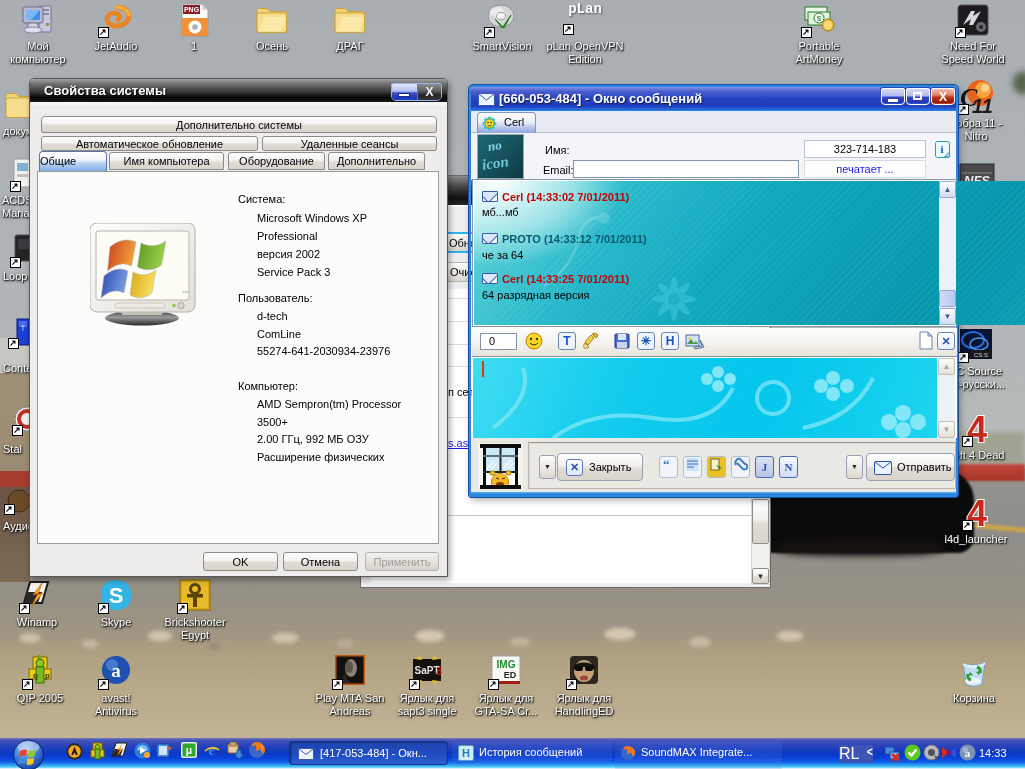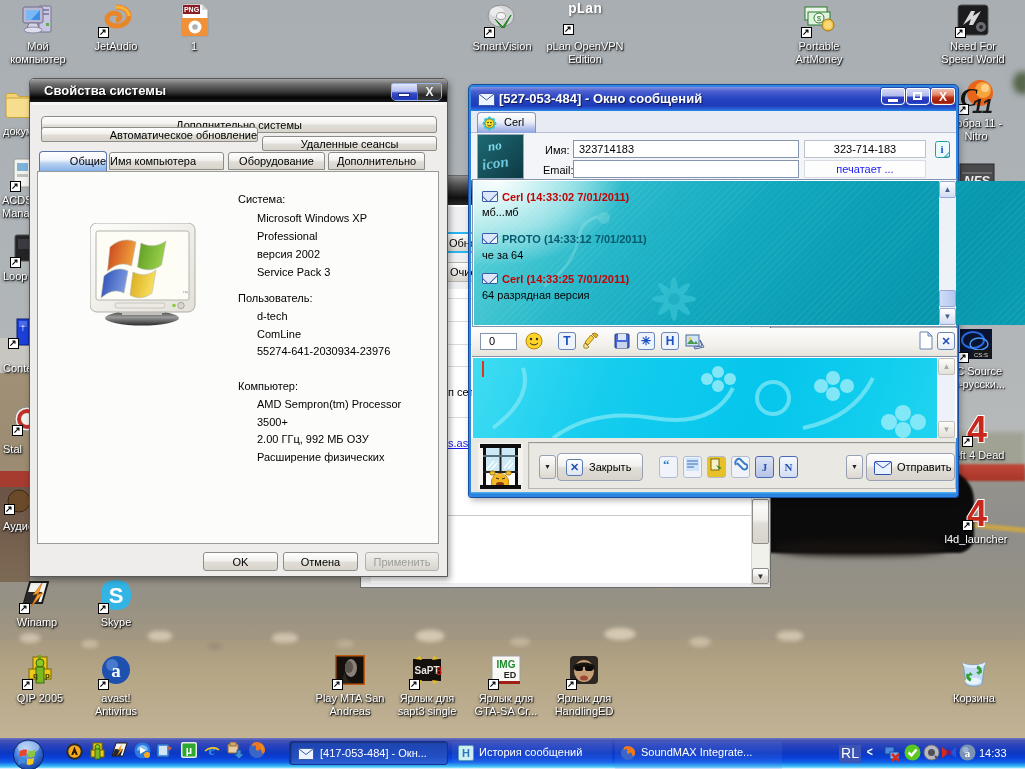--- a/index.html
+++ b/index.html
@@ -102,20 +102,37 @@
           <path d="M2 1h20l6 6v26H2z" fill="#fff" stroke="#9a9a9a"></path>
           <path d="M22 1l6 6h-6z" fill="#d8d8d8"></path>
           <rect x="2" y="15" width="26" height="18" fill="#f0913a"></rect>
           <circle cx="15" cy="24" r="6.5" fill="#fff"></circle>
           <circle cx="15" cy="24" r="2.8" fill="#b0b0b0"></circle>
           <rect x="3" y="2" width="17" height="9" fill="#8c1c24"></rect>
           <text x="11.5" y="9" font-size="7" fill="#fff" text-anchor="middle" font-family="Liberation Sans" font-weight="bold">PNG</text>
         </svg></div>
     <div class="lb">1</div>
   </div>
+  <div class="ic" style="left:234px;top:3px">
+    <div class="gr"><svg width="34" height="34" viewBox="0 0 34 34">
+          <path d="M2 8c0-1.5.8-2.5 2-2.5h8l3 3h14c1.5 0 2.5 1 2.5 2.5v16c0 1.5-1 2.5-2.5 2.5H4.5C3 29.5 2 28.5 2 27z" fill="#f4d277" stroke="#c8a33a"></path>
+          <path d="M2 12h29.5v15c0 1.5-1 2.5-2.5 2.5H4.5C3 29.5 2 28.5 2 27z" fill="linear"></path>
+          <path d="M2 27V12.5C2 11 3 10 4.5 10H29c1.5 0 2.5 1 2.5 2.5V27c0 1.5-1 2.5-2.5 2.5H4.5C3 29.5 2 28.5 2 27z" fill="#f7dd8e" stroke="#c8a33a"></path>
+          <path d="M3 28c4-6 6-14 6-14h22s-1 8-5 14z" fill="#fae9a9"></path>
+        </svg></div>
+    <div class="lb">Осень</div>
+  </div>
+  <div class="ic" style="left:312px;top:3px">
+    <div class="gr"><svg width="34" height="34" viewBox="0 0 34 34">
+          <path d="M2 8c0-1.5.8-2.5 2-2.5h8l3 3h14c1.5 0 2.5 1 2.5 2.5v16c0 1.5-1 2.5-2.5 2.5H4.5C3 29.5 2 28.5 2 27z" fill="#f4d277" stroke="#c8a33a"></path>
+          <path d="M2 27V12.5C2 11 3 10 4.5 10H29c1.5 0 2.5 1 2.5 2.5V27c0 1.5-1 2.5-2.5 2.5H4.5C3 29.5 2 28.5 2 27z" fill="#f7dd8e" stroke="#c8a33a"></path>
+          <path d="M3 28c4-6 6-14 6-14h22s-1 8-5 14z" fill="#fae9a9"></path>
+        </svg></div>
+    <div class="lb">ДРАГ</div>
+  </div>
   <div class="ic" style="left:464px;top:3px">
     <div class="gr"><svg width="34" height="34" viewBox="0 0 34 34">
           <ellipse cx="16" cy="13" rx="13" ry="11" fill="#d6d6d8" stroke="#909092"></ellipse>
           <ellipse cx="12" cy="9" rx="7" ry="5" fill="#ececee"></ellipse>
           <ellipse cx="16" cy="13" rx="4.5" ry="3.5" fill="#f6f6f6" stroke="#a0a0a2"></ellipse>
           <path d="M10 16l7 9 9-13-7 13z" fill="#4ab44a" stroke="#1e7a1e"></path>
         </svg><span class="sc"></span></div>
     <div class="lb">SmartVision</div>
   </div>
   <div class="ic" style="left:547px;top:3px">
@@ -258,20 +275,30 @@
           <path d="M22 4l-9 12 5-1.5L11 28l12-14-5 1.5z" fill="#f7a32e" stroke="#c86a10" stroke-width=".7"></path>
         </svg><span class="sc"></span></div>
     <div class="lb">Winamp</div>
   </div>
   <div class="ic" style="left:78px;top:579px">
     <div class="gr"><svg width="32" height="32" viewBox="0 0 32 32">
           <path d="M16 1c10 0 15 5 15 15s-5 15-15 15S1 26 1 16 6 1 16 1z" fill="#32b4e4"></path>
           <text x="16" y="24" font-size="22" font-weight="bold" fill="#fff" text-anchor="middle" font-family="Liberation Sans">S</text>
         </svg><span class="sc"></span></div>
     <div class="lb">Skype</div>
+  </div>
+  <div class="ic" style="left:157px;top:579px">
+    <div class="gr"><svg width="32" height="32" viewBox="0 0 32 32">
+          <rect x="1" y="1" width="30" height="30" fill="#d8a818" stroke="#8a6a08"></rect>
+          <rect x="3" y="3" width="26" height="26" fill="#e8bc28"></rect>
+          <circle cx="16" cy="10" r="4.5" fill="none" stroke="#5a4206" stroke-width="3"></circle>
+          <rect x="8" y="15" width="16" height="3.5" fill="#5a4206"></rect>
+          <rect x="14" y="15" width="4" height="13" fill="#5a4206"></rect>
+        </svg><span class="sc"></span></div>
+    <div class="lb">Brickshooter<br>Egypt</div>
   </div>
 
   <div class="ic" style="left:2px;top:655px">
     <div class="gr"><svg width="34" height="34" viewBox="0 0 34 34">
           <rect x="10" y="2" width="14" height="16" fill="#f0c818" stroke="#7a6a00"></rect>
           <rect x="15" y="0" width="3" height="5" fill="#7aa018"></rect>
           <circle cx="17" cy="8" r="4" fill="#8ac828" stroke="#3a6a08"></circle>
           <rect x="6" y="14" width="8" height="10" fill="#f0c818" stroke="#7a6a00"></rect>
           <rect x="20" y="14" width="8" height="10" fill="#f0c818" stroke="#7a6a00"></rect>
           <rect x="13" y="12" width="8" height="16" fill="#7ab828" stroke="#3a6a08"></rect>
@@ -354,24 +381,24 @@
       <div style="position:absolute;left:361px;top:4px;width:51px;height:18px;border:1px solid #9ab4e8;border-radius:2px 2px 5px 5px;overflow:hidden;display:flex">
         <div style="width:25px;height:18px;background:linear-gradient(180deg,#e2e6fc 0%,#b4bef2 40%,#3a50c8 50%,#1e36b4 82%,#2f72e8 100%);position:relative">
             <div style="position:absolute;left:6px;top:9px;width:12px;height:4px;background:#fff;border:1px solid #20288a"></div>
           </div>
         <div style="width:24px;height:18px;background:linear-gradient(180deg,#909090 0%,#5a5a5a 40%,#262626 60%,#3a3a3a 100%);color:#efefef;font-weight:bold;font-size:12px;text-align:center;line-height:17px;border-left:1px solid #777">X</div>
       </div>
     </div>
     <div class="ab" style="left:2px;top:23px;width:413px;height:3px;background:#f7f6f4"></div>
 
     <div class="ab btnsilver" style="left:11px;top:37px;width:396px;height:17px;text-align:center;line-height:16px;color:#000;border-radius:4px 4px 2px 2px">Дополнительно системы</div>
-    <div class="ab btnsilver" style="left:11px;top:48px;width:217px;height:15px;text-align:right;line-height:14px;color:#000;border-radius:3px 3px 2px 2px">Автоматическое обновление</div>
+    <div class="ab btnsilver" style="left:11px;top:57px;width:217px;height:15px;text-align:center;line-height:14px;color:#000;border-radius:3px 3px 2px 2px">Автоматическое обновление</div>
     <div class="ab btnsilver" style="left:232px;top:57px;width:175px;height:15px;text-align:center;line-height:14px;color:#000;border-radius:3px 3px 2px 2px">Удаленные сеансы</div>
-    <div class="ab" style="left:9px;top:72px;width:68px;height:20px;border:1px solid #5a76a8;border-bottom:0;border-radius:4px 4px 0 0;background:linear-gradient(180deg,#ffffff 0%,#f2f6fc 40%,#b9d2f2 60%,#86b0e8 100%);text-align:right;line-height:18px;color:#000;z-index:3">Общие</div>
-    <div class="ab btnsilver" style="left:79px;top:73px;width:115px;height:18px;text-align:left;line-height:17px;color:#000;border-radius:3px 3px 0 0">Имя компьютера</div>
+    <div class="ab" style="left:9px;top:72px;width:68px;height:20px;border:1px solid #5a76a8;border-bottom:0;border-radius:4px 4px 0 0;background:linear-gradient(180deg,#ffffff 0%,#f2f6fc 40%,#b9d2f2 60%,#86b0e8 100%);text-align:left;line-height:18px;color:#000;z-index:3">Общие</div>
+    <div class="ab btnsilver" style="left:79px;top:73px;width:115px;height:18px;text-align:center;line-height:17px;color:#000;border-radius:3px 3px 0 0">Имя компьютера</div>
     <div class="ab btnsilver" style="left:198px;top:73px;width:97px;height:18px;text-align:center;line-height:17px;color:#000;border-radius:3px 3px 0 0">Оборудование</div>
     <div class="ab btnsilver" style="left:298px;top:73px;width:97px;height:18px;text-align:center;line-height:17px;color:#000;border-radius:3px 3px 0 0">Дополнительно</div>
 
     <div class="ab" style="left:7px;top:92px;width:402px;height:373px;background:#fcfcfb;border:1px solid #9a9a96;z-index:2">
 
       <svg class="ab" style="left:52px;top:51px" width="112" height="104" viewBox="0 0 112 104">
         <defs>
           <linearGradient id="mfr" x1="0" y1="0" x2="1" y2="1">
               <stop offset="0" stop-color="#fdfdfb"></stop>
               <stop offset="1" stop-color="#e2e0d8"></stop>
@@ -434,21 +461,21 @@
     <div class="ab" style="left:335px;top:473px;width:74px;height:19px;text-align:center;line-height:18px;color:#9c9c98;background:linear-gradient(180deg,#f2f1ee,#d8d4cc);border:1px solid #b2b2ae;border-radius:3px">Применить</div>
   </div>
 
   <div class="win" style="left:469px;top:85px;width:489px;height:412px;z-index:30">
     <div class="ab" style="left:0;top:0;width:489px;height:412px;border:2px solid #2b87e2;outline:1px solid #1a4c9c;border-radius:4px 4px 2px 2px;box-shadow:2px 3px 7px rgba(0,0,0,.35)"></div>
     <div class="ab" style="left:2px;top:2px;width:485px;height:24px;border-radius:3px 3px 0 0;background:linear-gradient(180deg,#8290e2 0%,#4a5ed0 18%,#2745c2 48%,#1e3cba 78%,#2a62d8 92%,#1f8ce8 100%)">
       <svg class="ab" style="left:7px;top:6px" width="17" height="13" viewBox="0 0 17 13">
           <rect x=".5" y=".5" width="16" height="12" rx="1" fill="#eef4ff" stroke="#3a5aa8"></rect>
           <path d="M1 1l7.5 6L16 1" fill="none" stroke="#3a5aa8"></path>
         </svg>
-      <div class="ab" style="left:28px;top:4px;color:#fff;font-weight:bold;font-size:13px;text-shadow:1px 1px 1px rgba(0,0,30,.7)">[527-053-484] - Окно сообщений</div>
+      <div class="ab" style="left:28px;top:4px;color:#fff;font-weight:bold;font-size:13px;text-shadow:1px 1px 1px rgba(0,0,30,.7)">[660-053-484] - Окно сообщений</div>
       <div class="ab" style="left:410px;top:1px;display:flex;gap:1px">
         <div class="qb" style="background:linear-gradient(180deg,#d6daf4 0%,#b2baee 45%,#3346c4 55%,#2334b4 88%,#2a5ad8 100%)">
             <span style="position:absolute;left:6px;top:10px;width:10px;height:3px;background:#fff;box-shadow:0 0 1px #102"></span>
           </div>
         <div class="qb" style="background:linear-gradient(180deg,#d6daf4 0%,#b2baee 45%,#3346c4 55%,#2334b4 88%,#2a5ad8 100%)">
             <span style="position:absolute;left:6px;top:3px;width:9px;height:8px;border:2px solid #fff"></span>
           </div>
         <div class="qb" style="background:linear-gradient(180deg,#f0c0b4 0%,#e08468 40%,#c03418 55%,#981a08 88%,#c04830 100%);color:#fff;font-weight:bold;text-align:center;line-height:16px;font-size:12px">X</div>
       </div>
     </div>
@@ -472,21 +499,20 @@
           </svg>
         <span class="ab" style="left:26px;top:3px;color:#000">Cerl</span>
       </div>
     </div>
     <div class="ab" style="left:2px;top:48px;width:485px;height:47px;background:#f3f5f9">
       <div class="ab" style="left:6px;top:1px;width:47px;height:45px;background:linear-gradient(135deg,#1d6a74 0%,#17545e 45%,#0d3a44 100%);border:1px solid #98a8b8">
         <div style="position:absolute;left:10px;top:3px;color:#7fd8e8;font-style:italic;font-weight:bold;font-size:13px;font-family:'Liberation Serif',serif;transform:rotate(-8deg)">no</div>
         <div style="position:absolute;left:4px;top:20px;color:#6fc8dc;font-style:italic;font-weight:bold;font-size:15px;font-family:'Liberation Serif',serif;transform:rotate(-8deg)">icon</div>
       </div>
       <div class="ab" style="left:74px;top:11px;color:#000">Имя:</div>
-      <div class="ab" style="left:102px;top:7px;width:226px;height:18px;background:#fff;border:1px solid #8494ac;color:#000;padding:2px 0 0 5px">323714183</div>
       <div class="ab" style="left:333px;top:7px;width:122px;height:18px;background:#fff;border:1px solid #b8c2d0;color:#000;padding:2px 0 0 0;text-align:center">323-714-183</div>
       <svg class="ab" style="left:463px;top:7px" width="19" height="19" viewBox="0 0 19 19">
           <rect x="1.5" y="1.5" width="14" height="16" rx="2" fill="#eafafa" stroke="#2a9aa8"></rect>
           <path d="M15.5 12v5h-5z" fill="#b2e8ee" stroke="#2a9aa8"></path>
           <text x="8" y="13" font-size="11" font-weight="bold" fill="#1a55c8" text-anchor="middle" font-family="Liberation Serif">i</text>
         </svg>
       <div class="ab" style="left:72px;top:31px;color:#000">Email:</div>
       <div class="ab" style="left:102px;top:27px;width:226px;height:18px;background:#fff;border:1px solid #8494ac"></div>
       <div class="ab" style="left:333px;top:27px;width:122px;height:18px;background:#fdfdfd;border:1px solid #d8dde4;color:#1a1af0;text-align:center;padding-top:2px">печатает ...</div>
     </div>
@@ -726,21 +752,21 @@
       <span class="ab tbtxt" style="left:27px;top:5px">История сообщений</span>
     </div>
     <div class="ab" style="left:615px;top:3px;width:167px;height:40px;border-radius:3px;background:rgba(90,130,235,.18)">
       <svg class="ab" style="left:5px;top:4px" width="16" height="16" viewBox="0 0 18 18">
           <circle cx="9" cy="9" r="8" fill="#3a66c8"></circle>
           <path d="M9 1a8 8 0 017.8 9.7c-1.5 3-3 2-3.4-.2-.3-2-1.4-2.5-2.4-1.5-1.6 1.6-3.5.5-3-2 .4-2.4-.8-3-2.5-2C4 6 3.4 4.4 5.2 2A8 8 0 019 1z" fill="#f07818"></path>
         </svg>
       <span class="ab tbtxt" style="left:26px;top:5px">SoundMAX Integrate...</span>
     </div>
 
-    <div class="ab" style="left:839px;top:7px;width:22px;height:18px;background:#3c55b4;color:#fff;text-align:center;line-height:17px;font-size:14px">RL</div>
+    <div class="ab" style="left:839px;top:7px;width:34px;height:18px;background:#3c55b4;color:#fff;line-height:17px;font-size:16px">RL</div>
     <div class="ab" style="left:866px;top:6px;color:#fff;font-weight:bold;font-size:13px;transform:scaleX(.8)">&lt;</div>
     <svg class="ab" style="left:884px;top:7px" width="17" height="17" viewBox="0 0 17 17">
         <rect x="1" y="2" width="9" height="7" fill="#4a8ae0" stroke="#1a4a9a"></rect>
         <rect x="6" y="7" width="9" height="7" fill="#7ab4f0" stroke="#1a4a9a"></rect>
         <path d="M8 9l7 7M15 9l-7 7" stroke="#d82a1a" stroke-width="2.5"></path>
       </svg>
     <svg class="ab" style="left:904px;top:6px" width="17" height="17" viewBox="0 0 17 17">
         <circle cx="8.5" cy="8.5" r="8" fill="#5ac820"></circle>
         <path d="M4.5 8.5l3 3 5-6" stroke="#fff" stroke-width="2.5" fill="none"></path>
       </svg>

